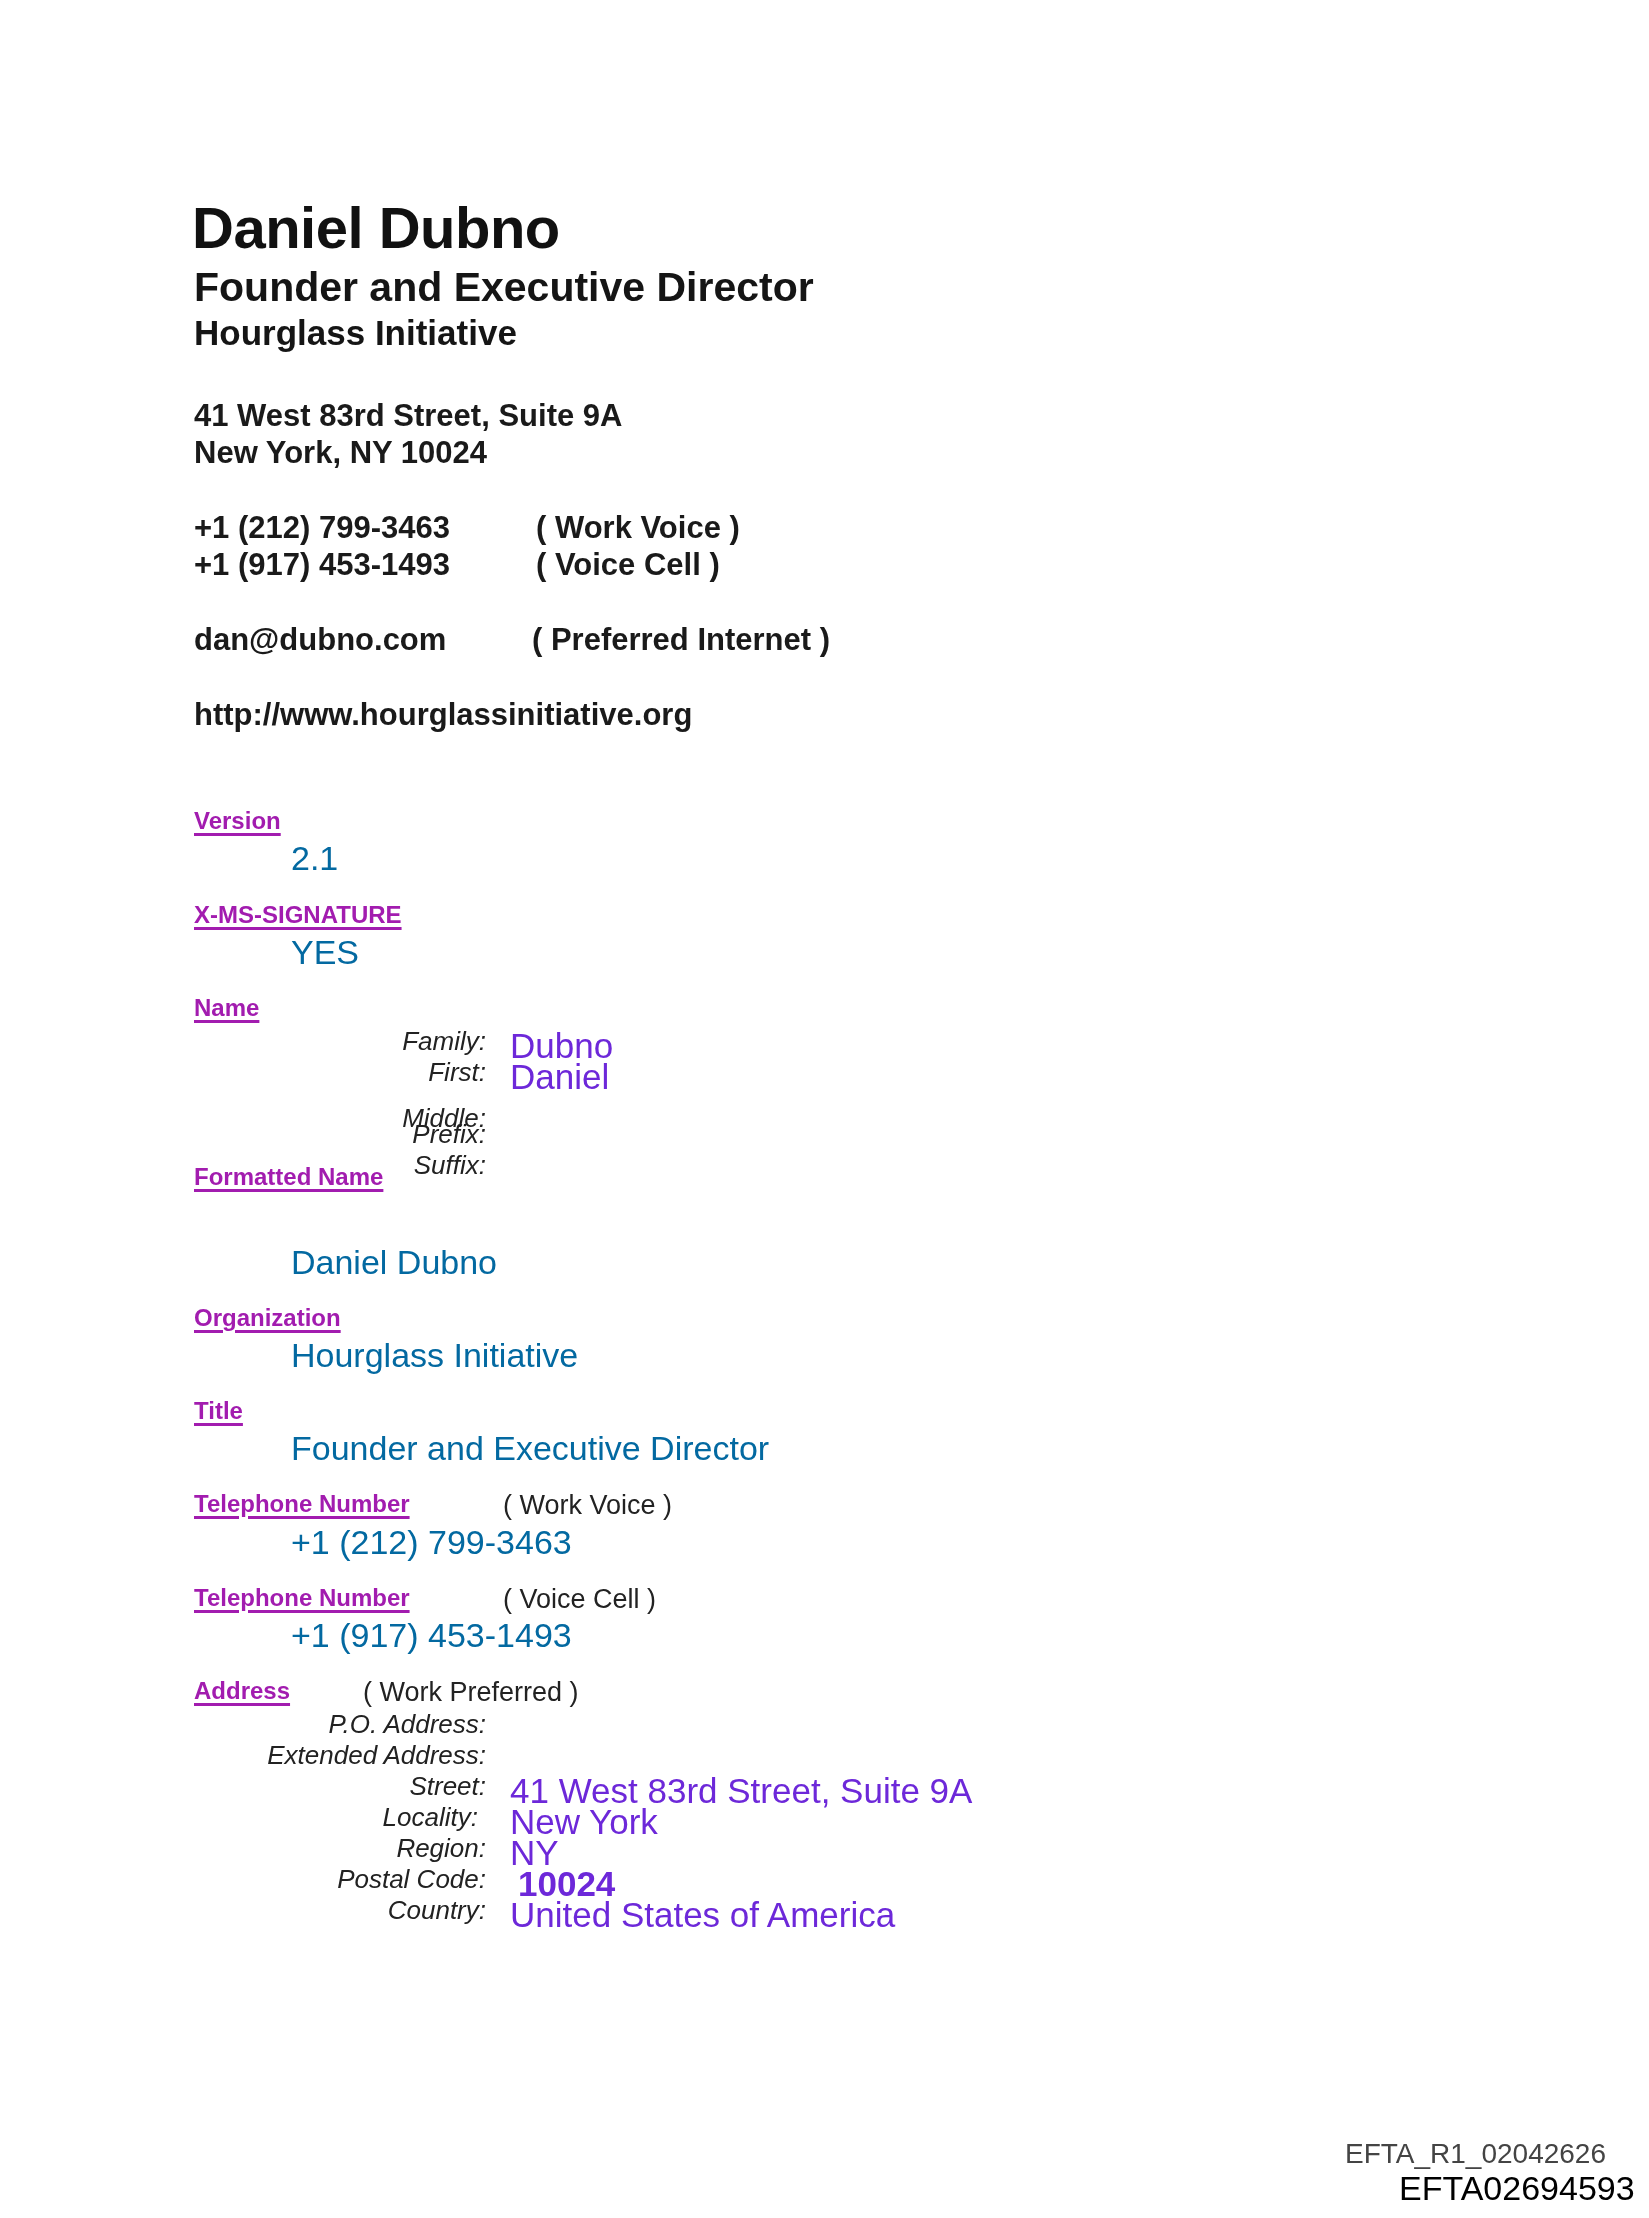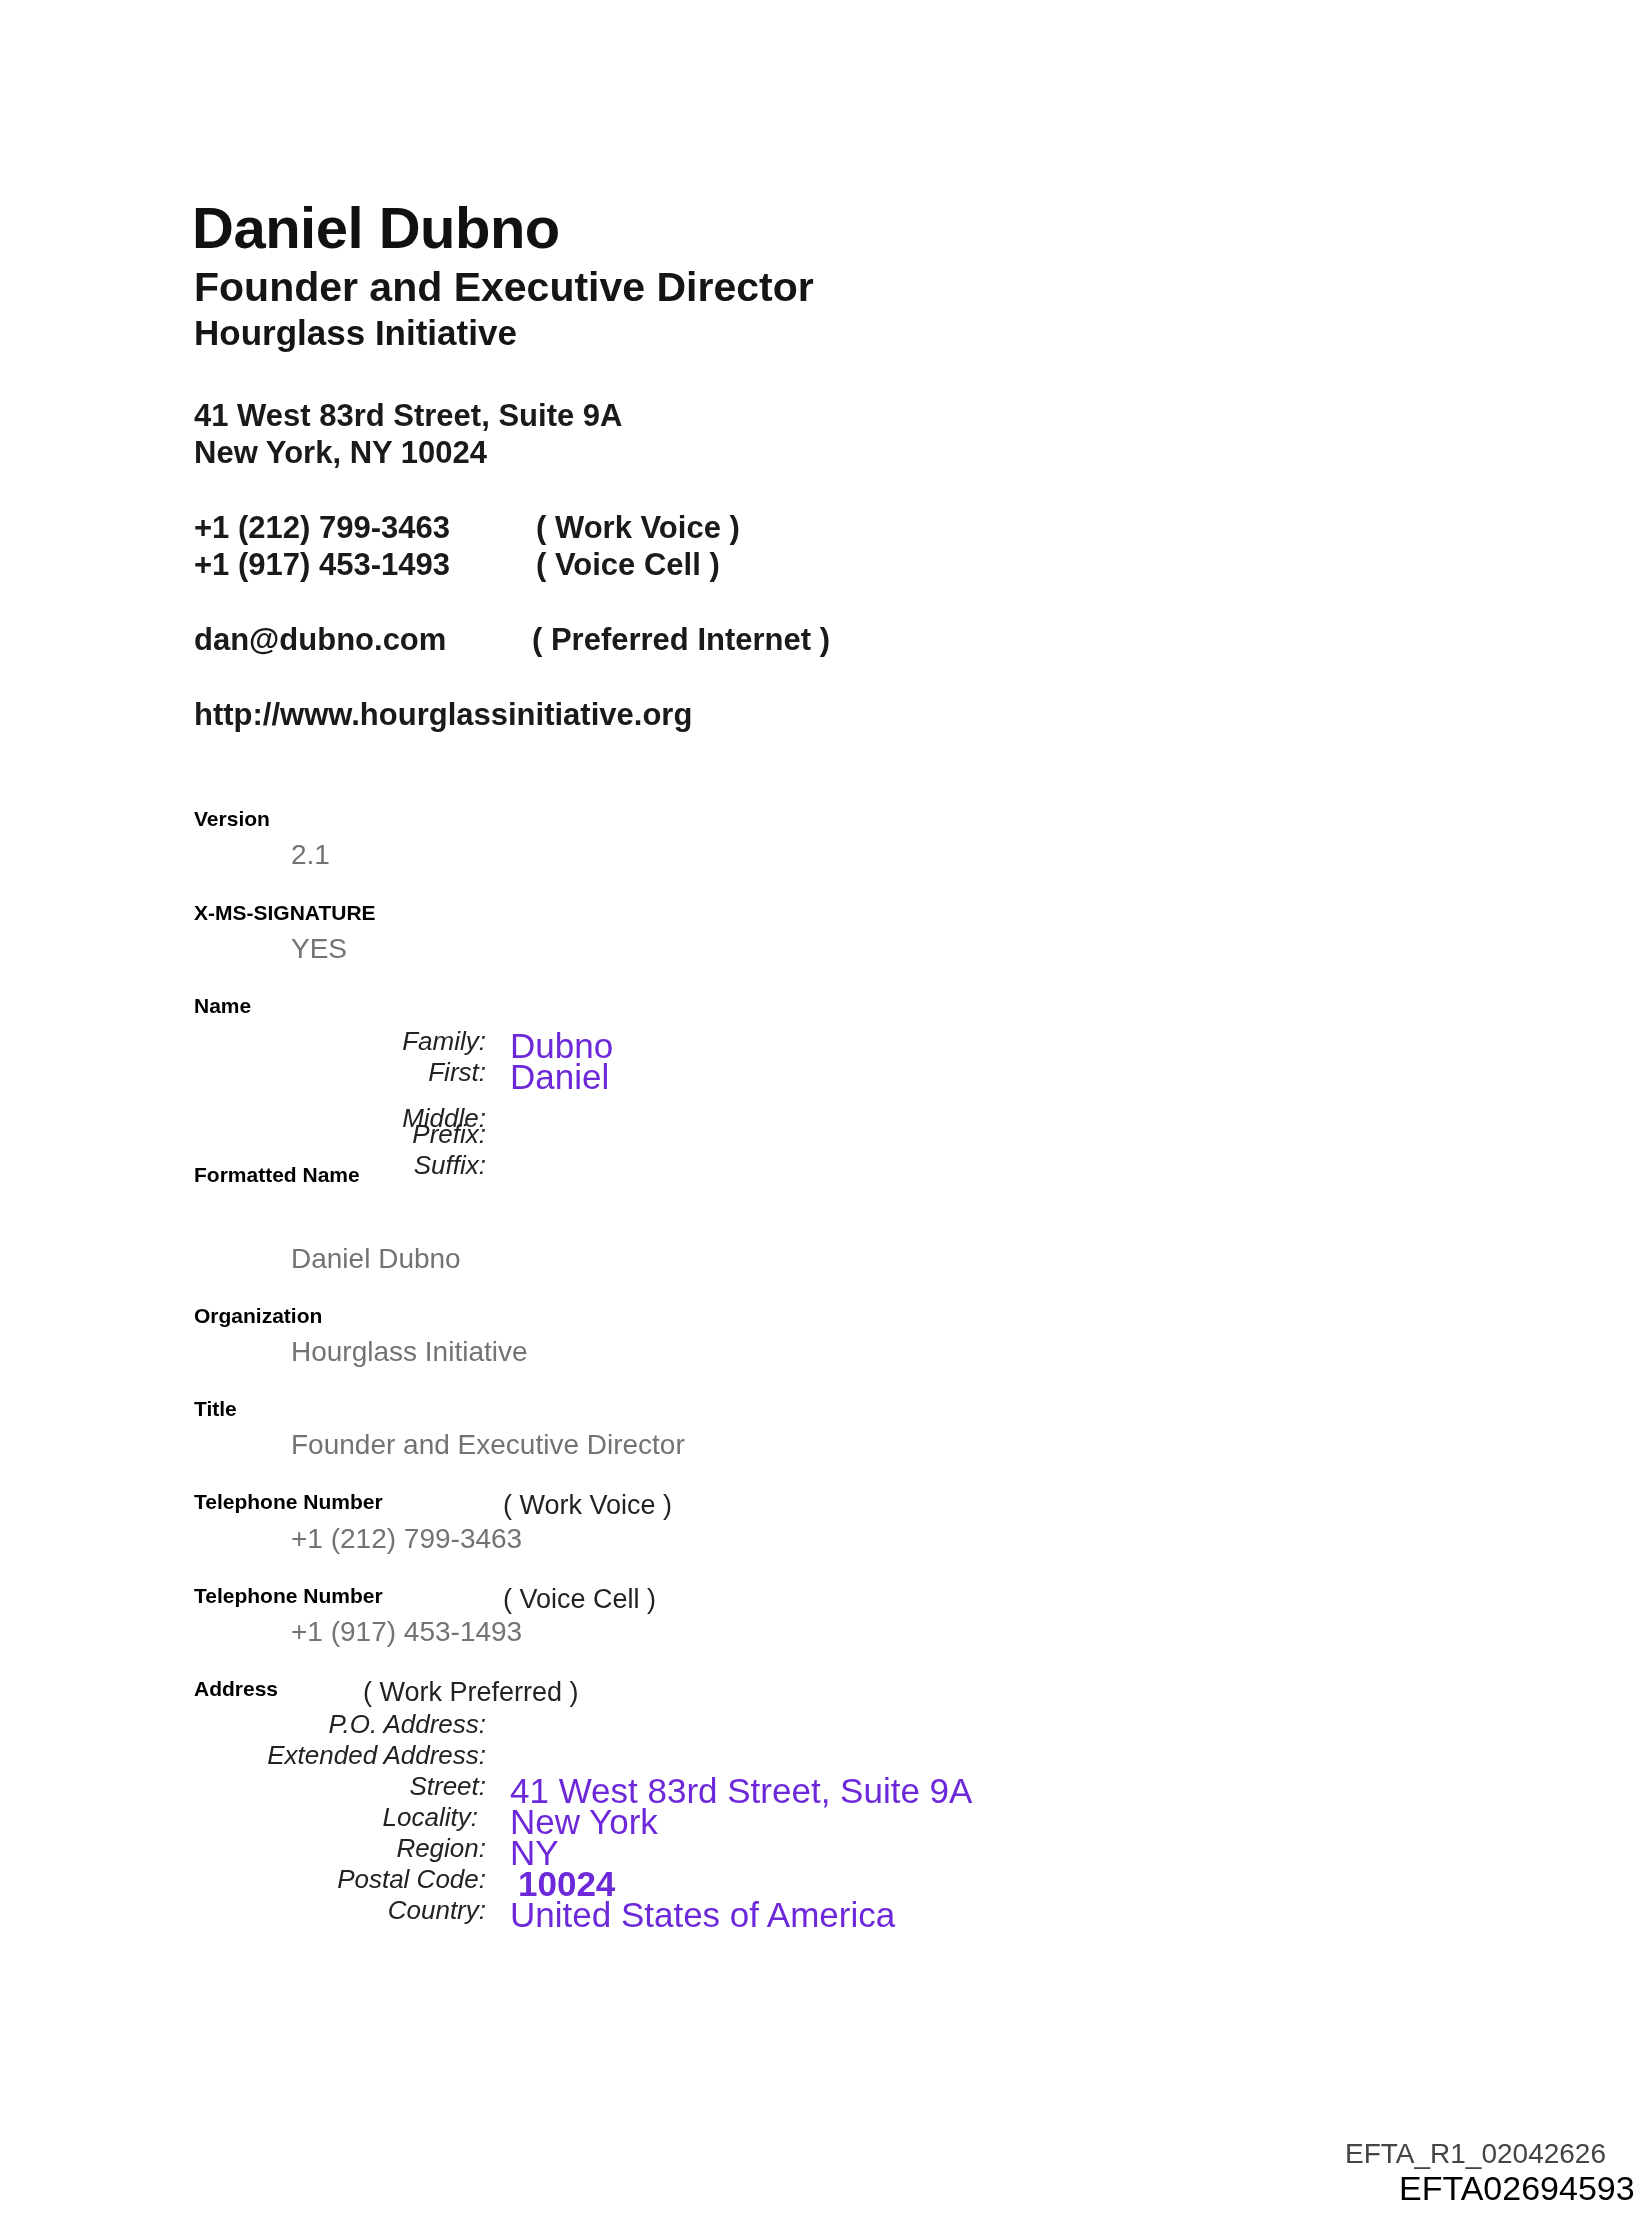--- a/index.html
+++ b/index.html
@@ -28,26 +28,26 @@
     .h-ph1 { left: 194px; top: 510px; }
     .h-ph1-label { left: 536px; top: 510px; }
     .h-ph2 { left: 194px; top: 547px; }
     .h-ph2-label { left: 536px; top: 547px; }
     .h-email { left: 194px; top: 622px; }
     .h-email-label { left: 532px; top: 622px; }
     .h-url { left: 194px; top: 697px; }
 
     
     .sec-h {
-      font-size: 21px; font-weight: bold; color: #000000;
-      text-decoration-thickness: 2.9px;
+      font-size: 24px; font-weight: bold; color: #a21caf;
+      text-decoration: underline; text-decoration-thickness: 2.9px;
       text-underline-offset: 3.9px;
     }
     .sec-tag { font-size: 27px; color: #222; }
-    .sec-v { font-size: 28px; color: #737373; }
+    .sec-v { font-size: 34px; color: #0369a1; }
     .fld-l {
       font-size: 26px; font-style: italic; color: #222;
       text-align: right; width: 388px;
     }
     .fld-v { font-size: 35px; color: #6d28d9; }
 
     
     .foot1 { left: 1345px; top: 2138px; font-size: 28px; color: #444; }
     .foot2 { left: 1399px; top: 2169px; font-size: 34px; color: #000; }
   </style>

